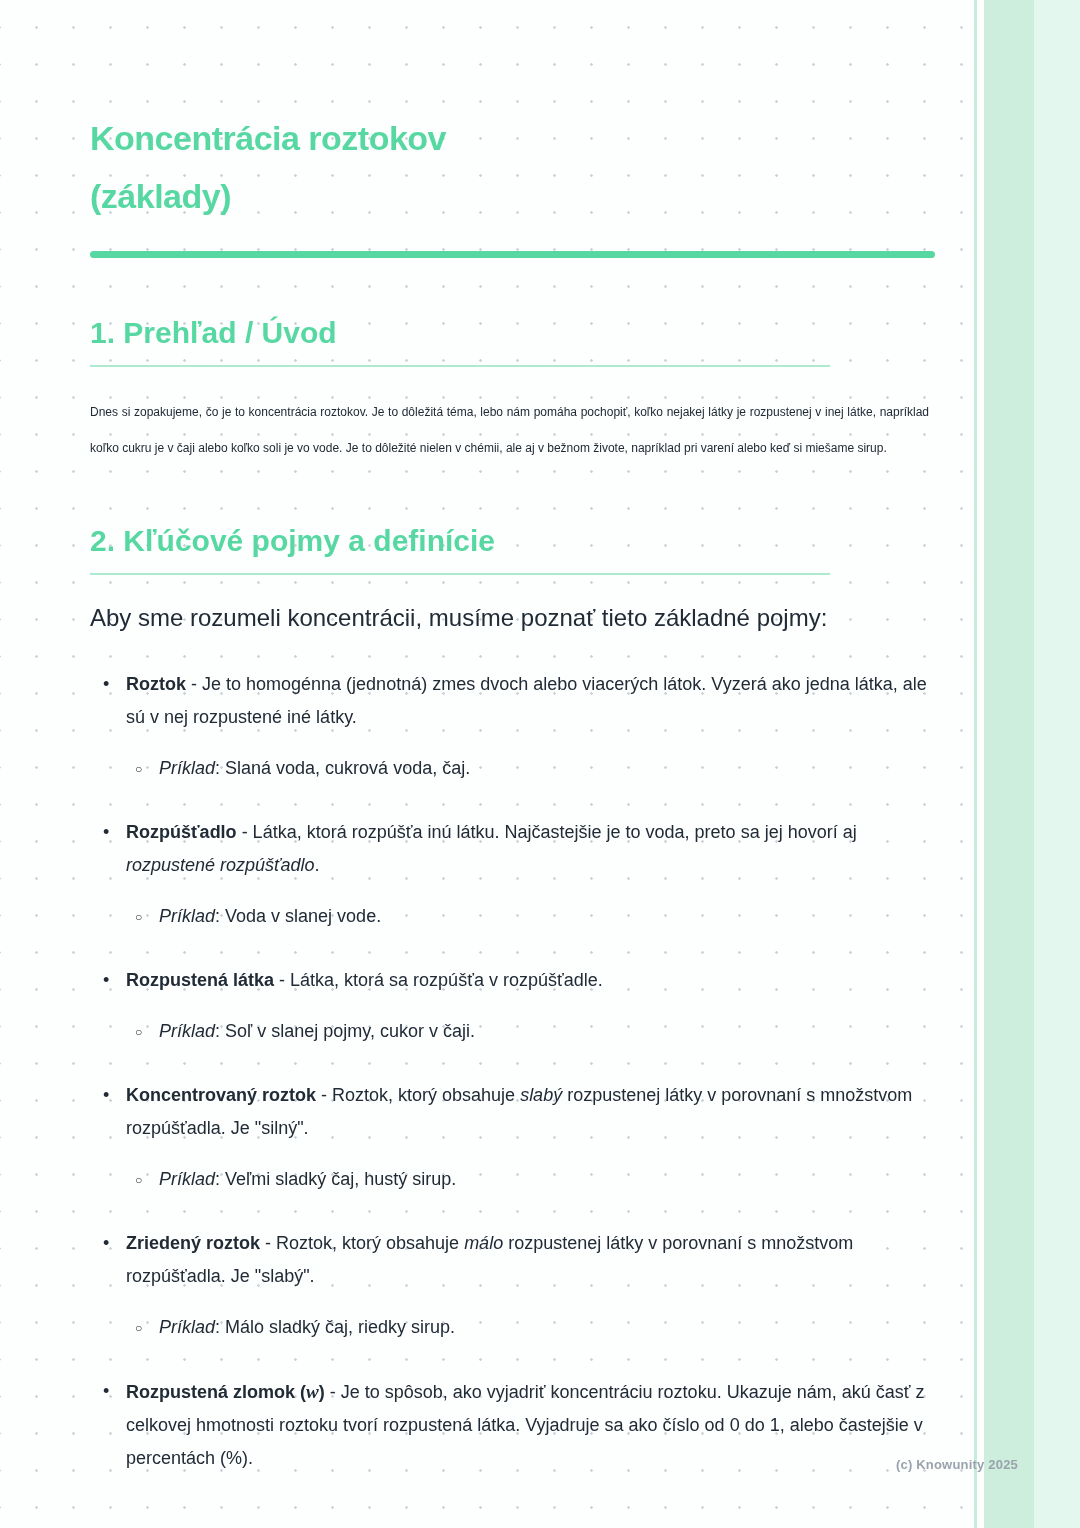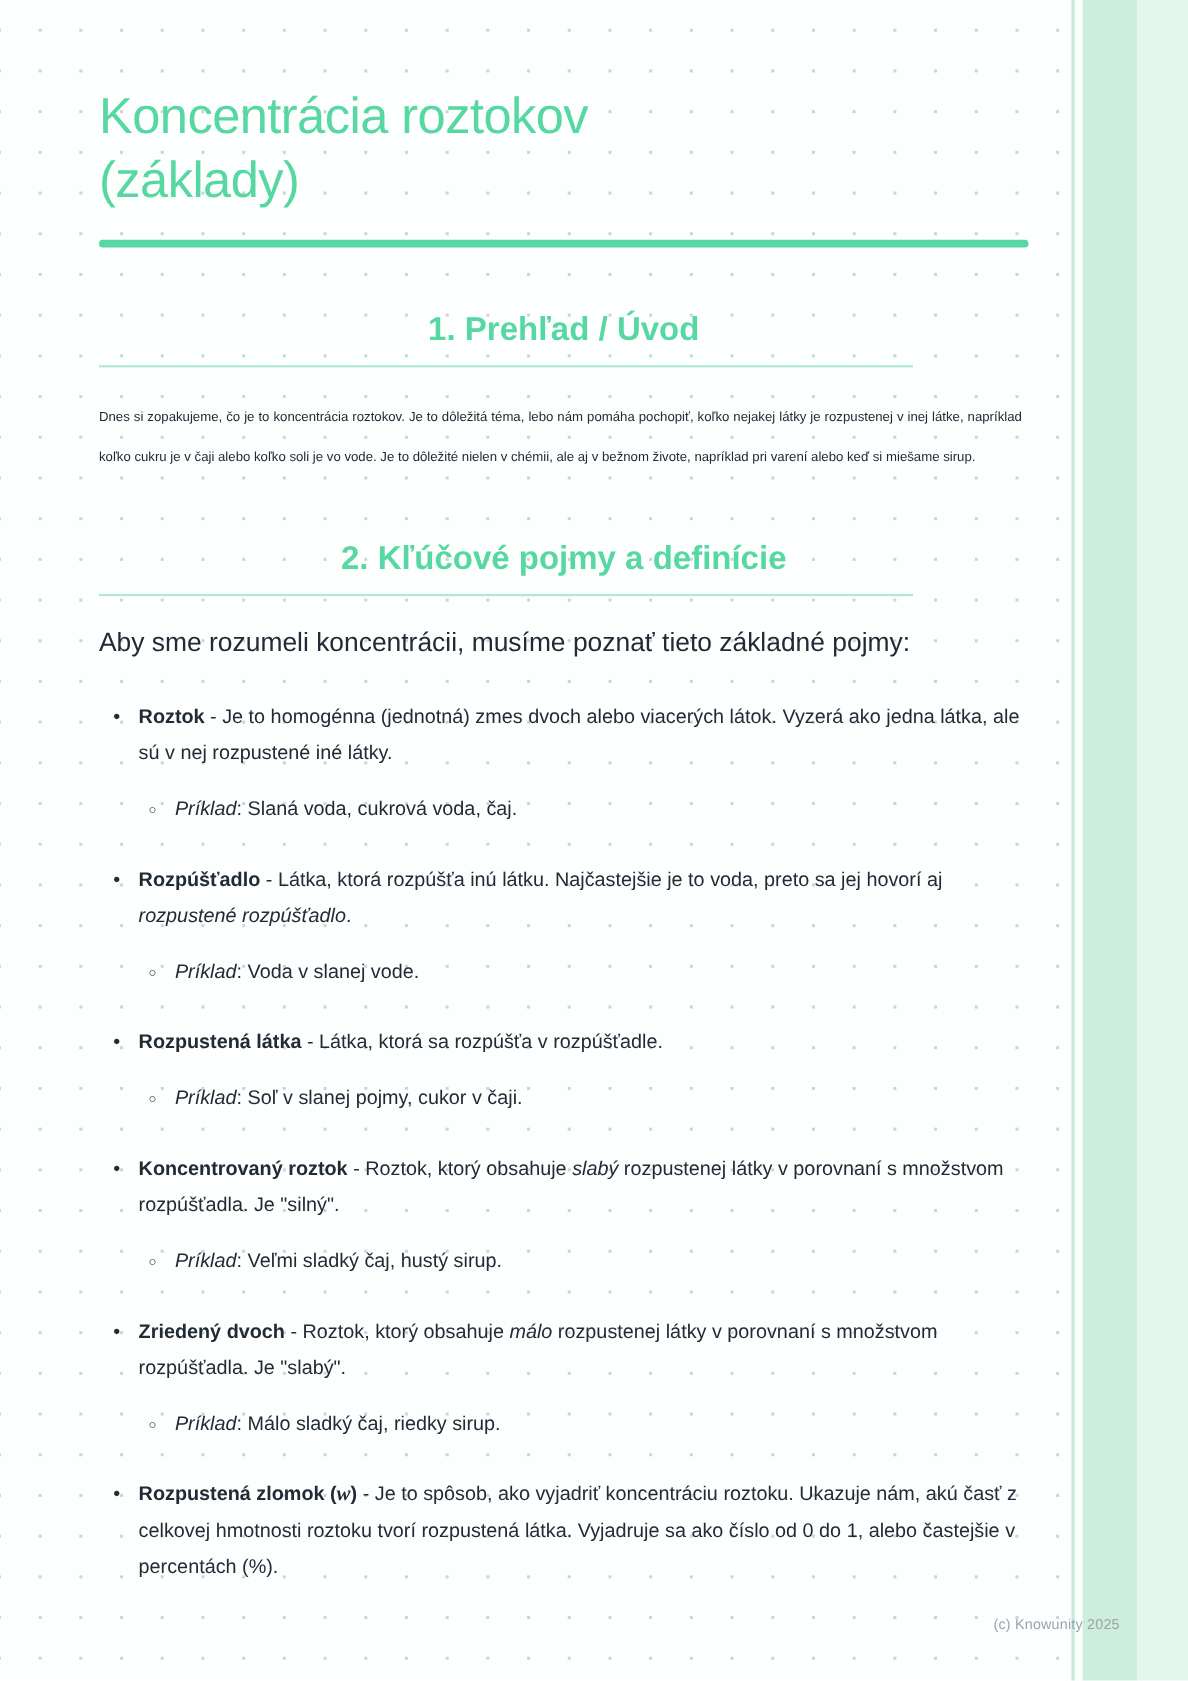--- a/index.html
+++ b/index.html
@@ -26,34 +26,33 @@
     background:#c6ecdb;
   }
   .side-band-gap {
     position:absolute; top:0; right:96px; width:7px; height:100%;
     background:#fdfefe;
   }
   .content {
     position:absolute; left:90px; top:0; width:845px;
   }
   .doc-title {
-    margin-top:76px;
-    font-size:46px; line-height:58px; font-weight:normal;
+    margin-top:109px;
+    font-size:34px; line-height:58px; font-weight:bold;
     letter-spacing:-0.5px;
     color:#57d8a2;
   }
   .title-rule {
     margin-top:26px; height:7px; width:100%;
     background:#57d8a2; border-radius:4px;
   }
   .section-heading {
     margin-top:58px;
     font-size:30px; font-weight:bold;
     color:#57d8a2;
-    text-align:center;
   }
   .heading-underline {
     margin-top:15px; height:2px; width:740px;
     background:#aeeacf;
   }
   .body-par {
     margin-top:27px;
     font-size:12px; line-height:36px;
     text-align:justify;
     padding-right:6px;
@@ -82,23 +81,24 @@
   .example-row {
     position:relative;
     padding-left:33px;
     margin-top:1px;
   }
   .sub-bullet {
     position:absolute; left:9px; top:1px;
     font-size:12px; color:#212b36;
   }
   .footer-credit {
-    position:absolute; right:62px; bottom:44px;
+    position:absolute; right:62px; bottom:56px;
     font-size:13px; color:#9aa3ad;
     letter-spacing:0.2px;
+    font-weight:bold;
   }
   em { font-style:italic; }
 </style>
 </head>
 <body>
 
 <div class="page">
   <div class="dot-grid"></div>
   <div class="side-band"></div>
   <div class="side-band-gap"></div>
@@ -156,21 +156,21 @@
         <span class="bullet">•</span>
         <p class="term-line"><strong>Koncentrovaný roztok</strong><span> - Roztok, ktorý obsahuje </span><em>slabý</em><span> rozpustenej látky v porovnaní s množstvom rozpúšťadla. Je "silný".</span></p>
         <div class="example-row">
           <span class="sub-bullet">○</span>
           <p><em>Príklad</em><span>: Veľmi sladký čaj, hustý sirup.</span></p>
         </div>
       </div>
 
       <div class="term-item">
         <span class="bullet">•</span>
-        <p class="term-line"><strong>Zriedený dvoch</strong><span> - Roztok, ktorý obsahuje </span><em>málo</em><span> rozpustenej látky v porovnaní s množstvom rozpúšťadla. Je "slabý".</span></p>
+        <p class="term-line"><strong>Zriedený roztok</strong><span> - Roztok, ktorý obsahuje </span><em>málo</em><span> rozpustenej látky v porovnaní s množstvom rozpúšťadla. Je "slabý".</span></p>
         <div class="example-row">
           <span class="sub-bullet">○</span>
           <p><em>Príklad</em><span>: Málo sladký čaj, riedky sirup.</span></p>
         </div>
       </div>
 
       <div class="term-item">
         <span class="bullet">•</span>
         <p class="term-line"><strong>Rozpustená zlomok (</strong><strong><em class="mvar">w</em></strong><strong>)</strong><span> - Je to spôsob, ako vyjadriť koncentráciu roztoku. Ukazuje nám, akú časť z celkovej hmotnosti roztoku tvorí rozpustená látka. Vyjadruje sa ako číslo od 0 do 1, alebo častejšie v percentách (%).</span></p>
       </div>

